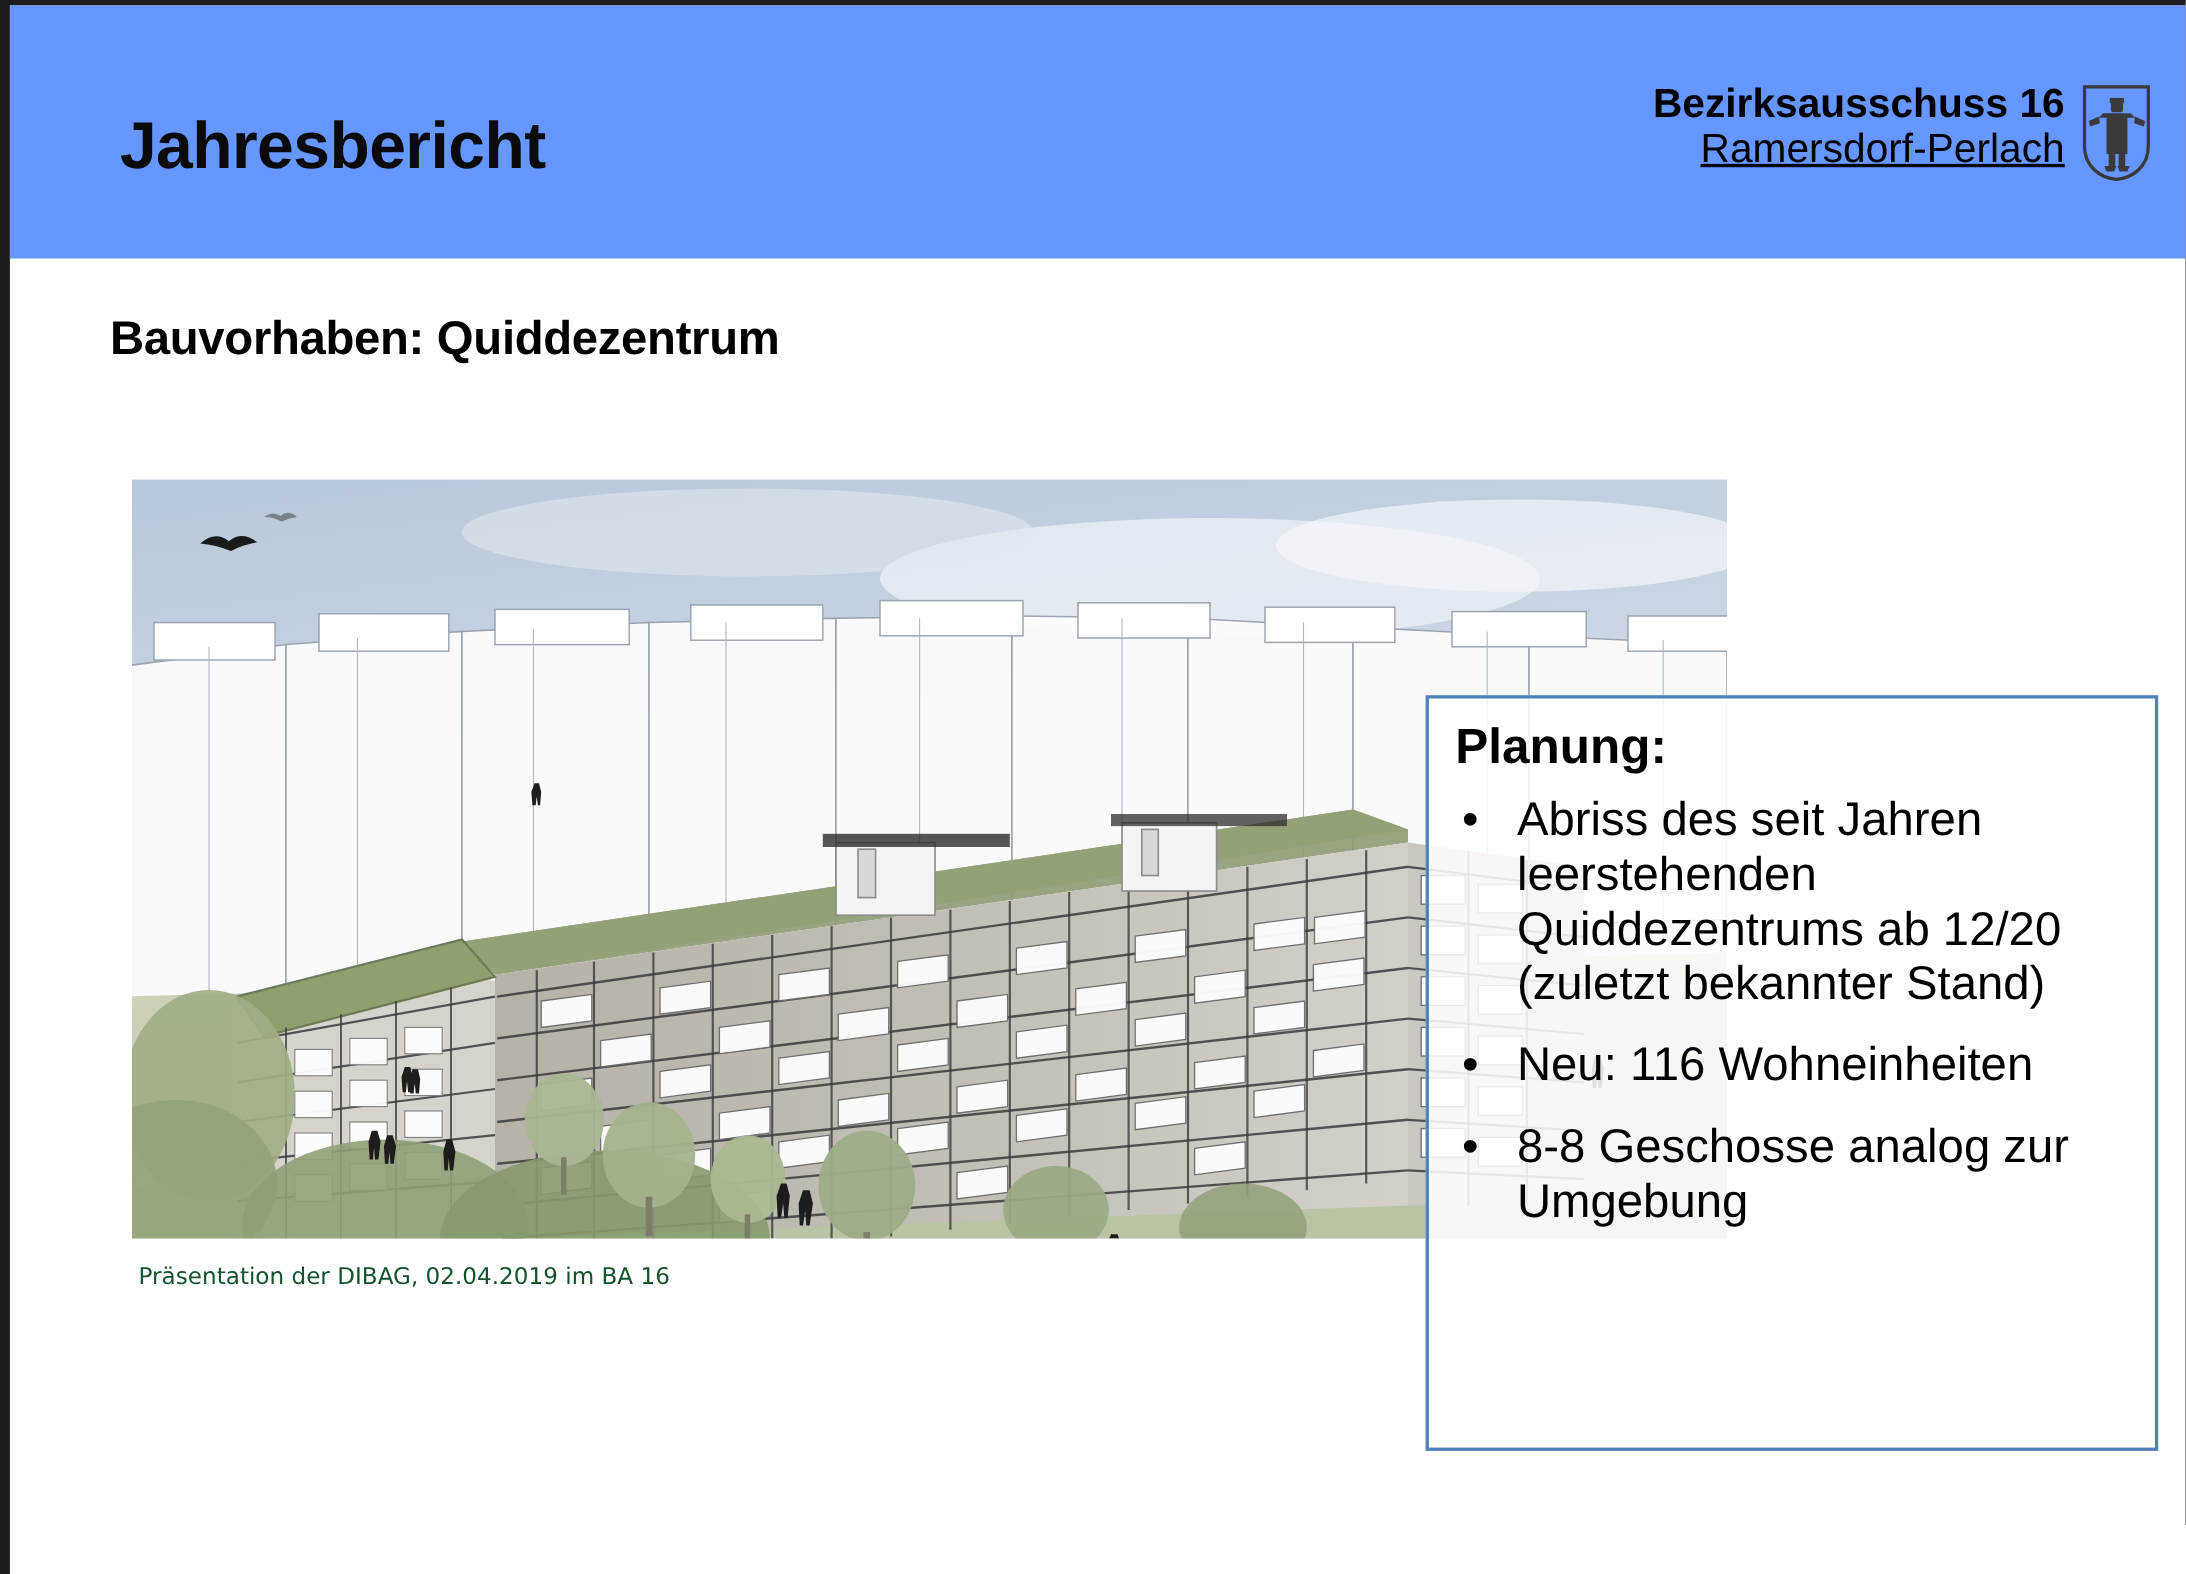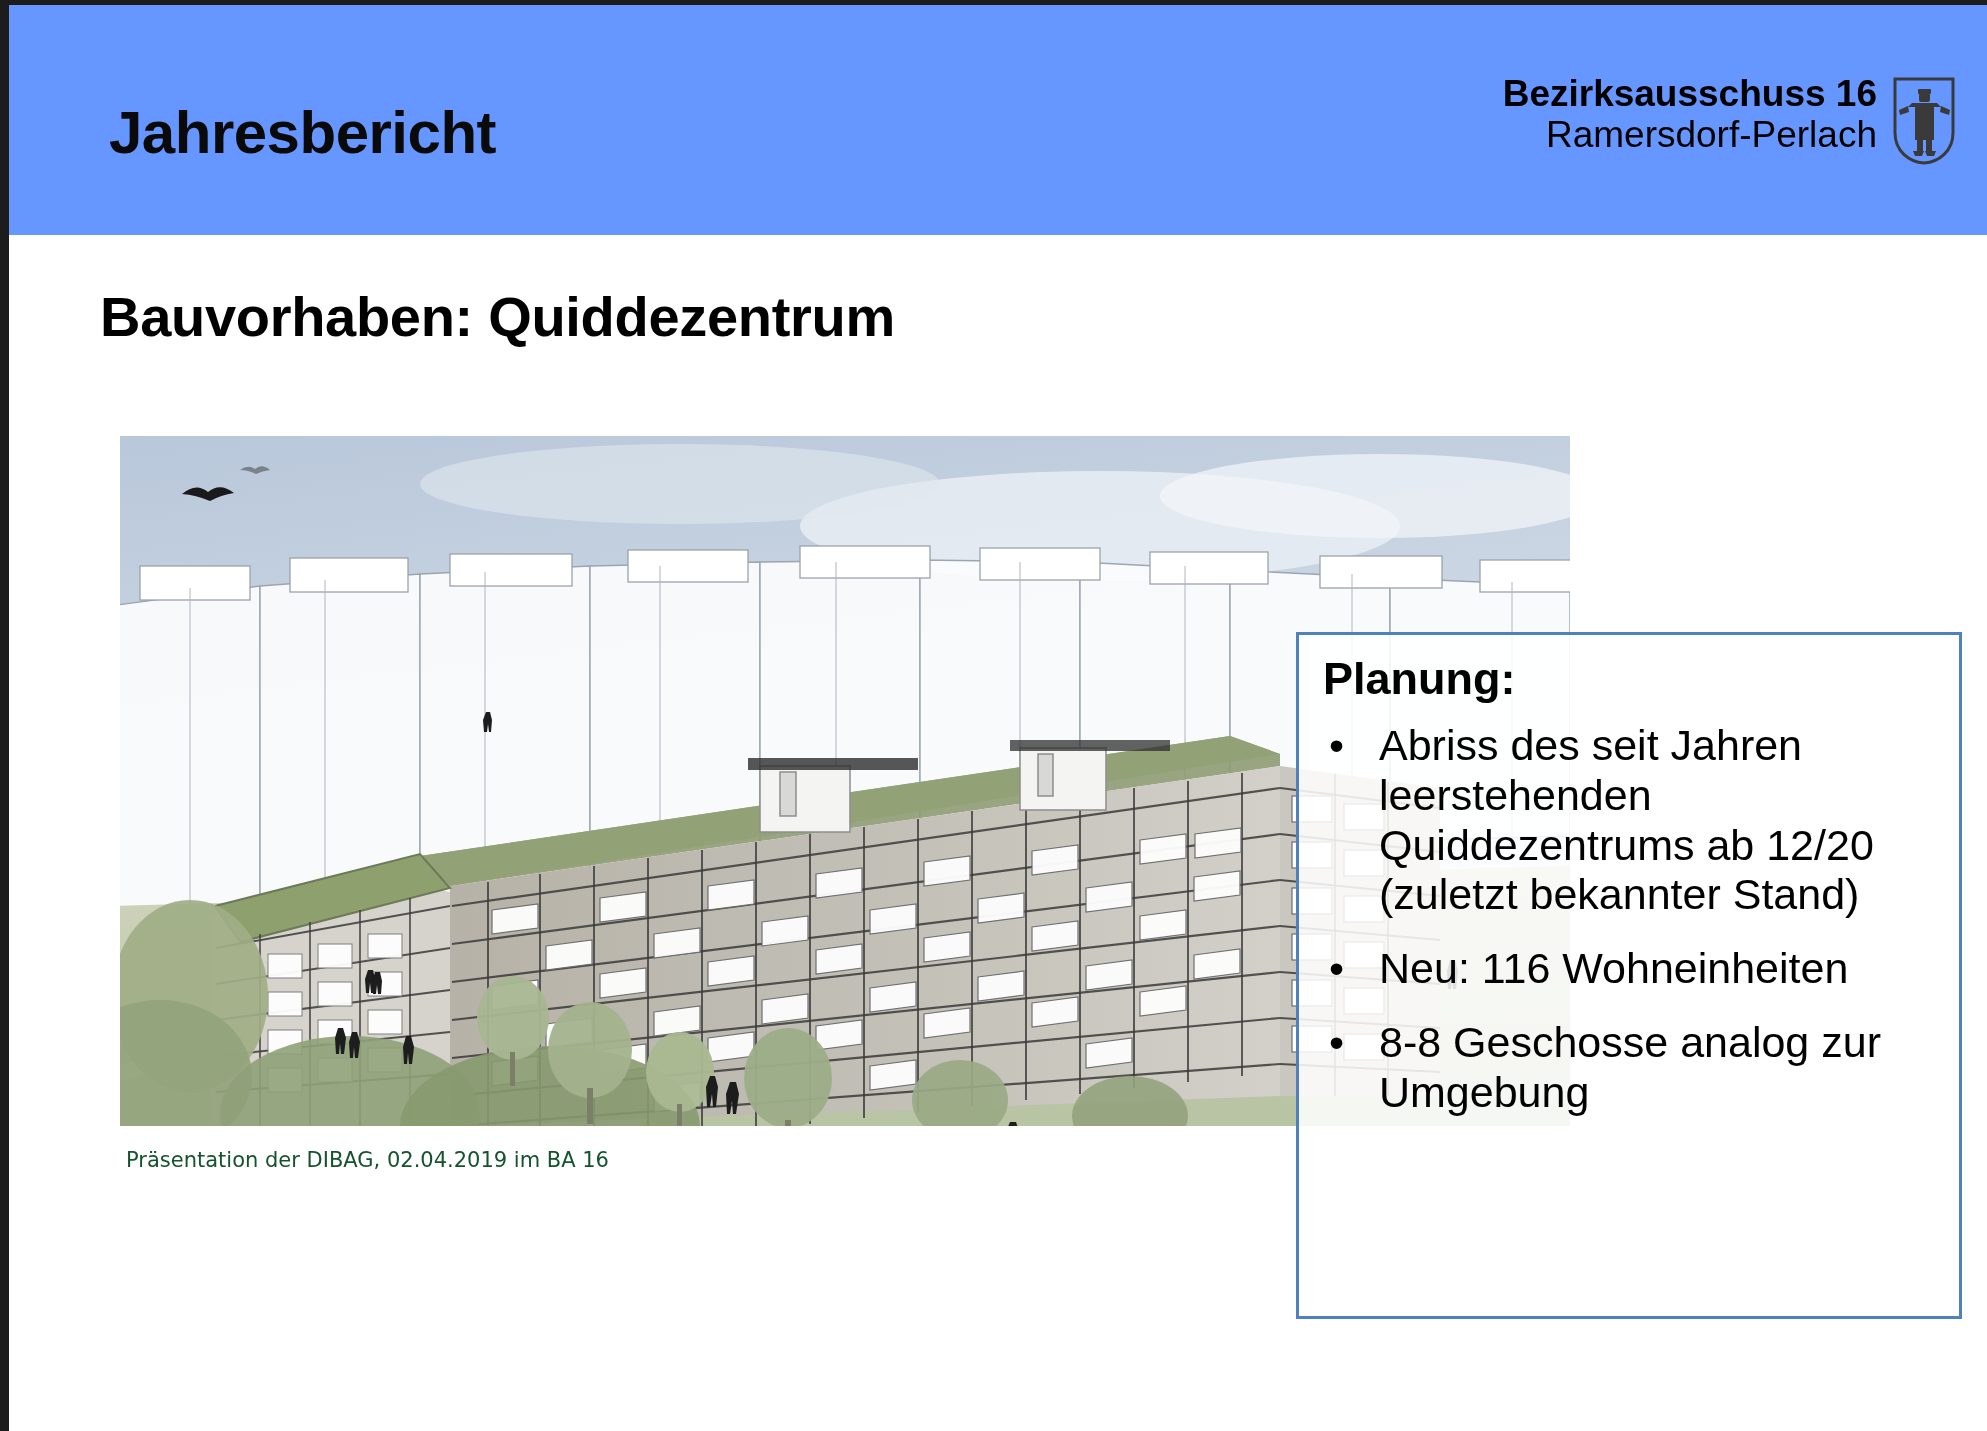--- a/index.html
+++ b/index.html
@@ -60,35 +60,36 @@
     font-size: 37px;
     font-weight: bold;
     line-height: 1.12;
     white-space: nowrap;
   }
   .org-line2 {
     font-size: 37px;
     font-weight: normal;
     line-height: 1.12;
     white-space: nowrap;
+    text-decoration: underline;
   }
   .crest {
     position: absolute;
     right: 32px;
     top: 72px;
     width: 62px;
     height: 88px;
   }
 
   
   .slide-title {
     position: absolute;
     left: 100px;
     top: 284px;
-    font-size: 56px;
+    font-size: 43px;
     font-weight: bold;
     color: #000;
     letter-spacing: -0.3px;
   }
 
   
   .render-figure {
     position: absolute;
     left: 120px;
     top: 436px;

